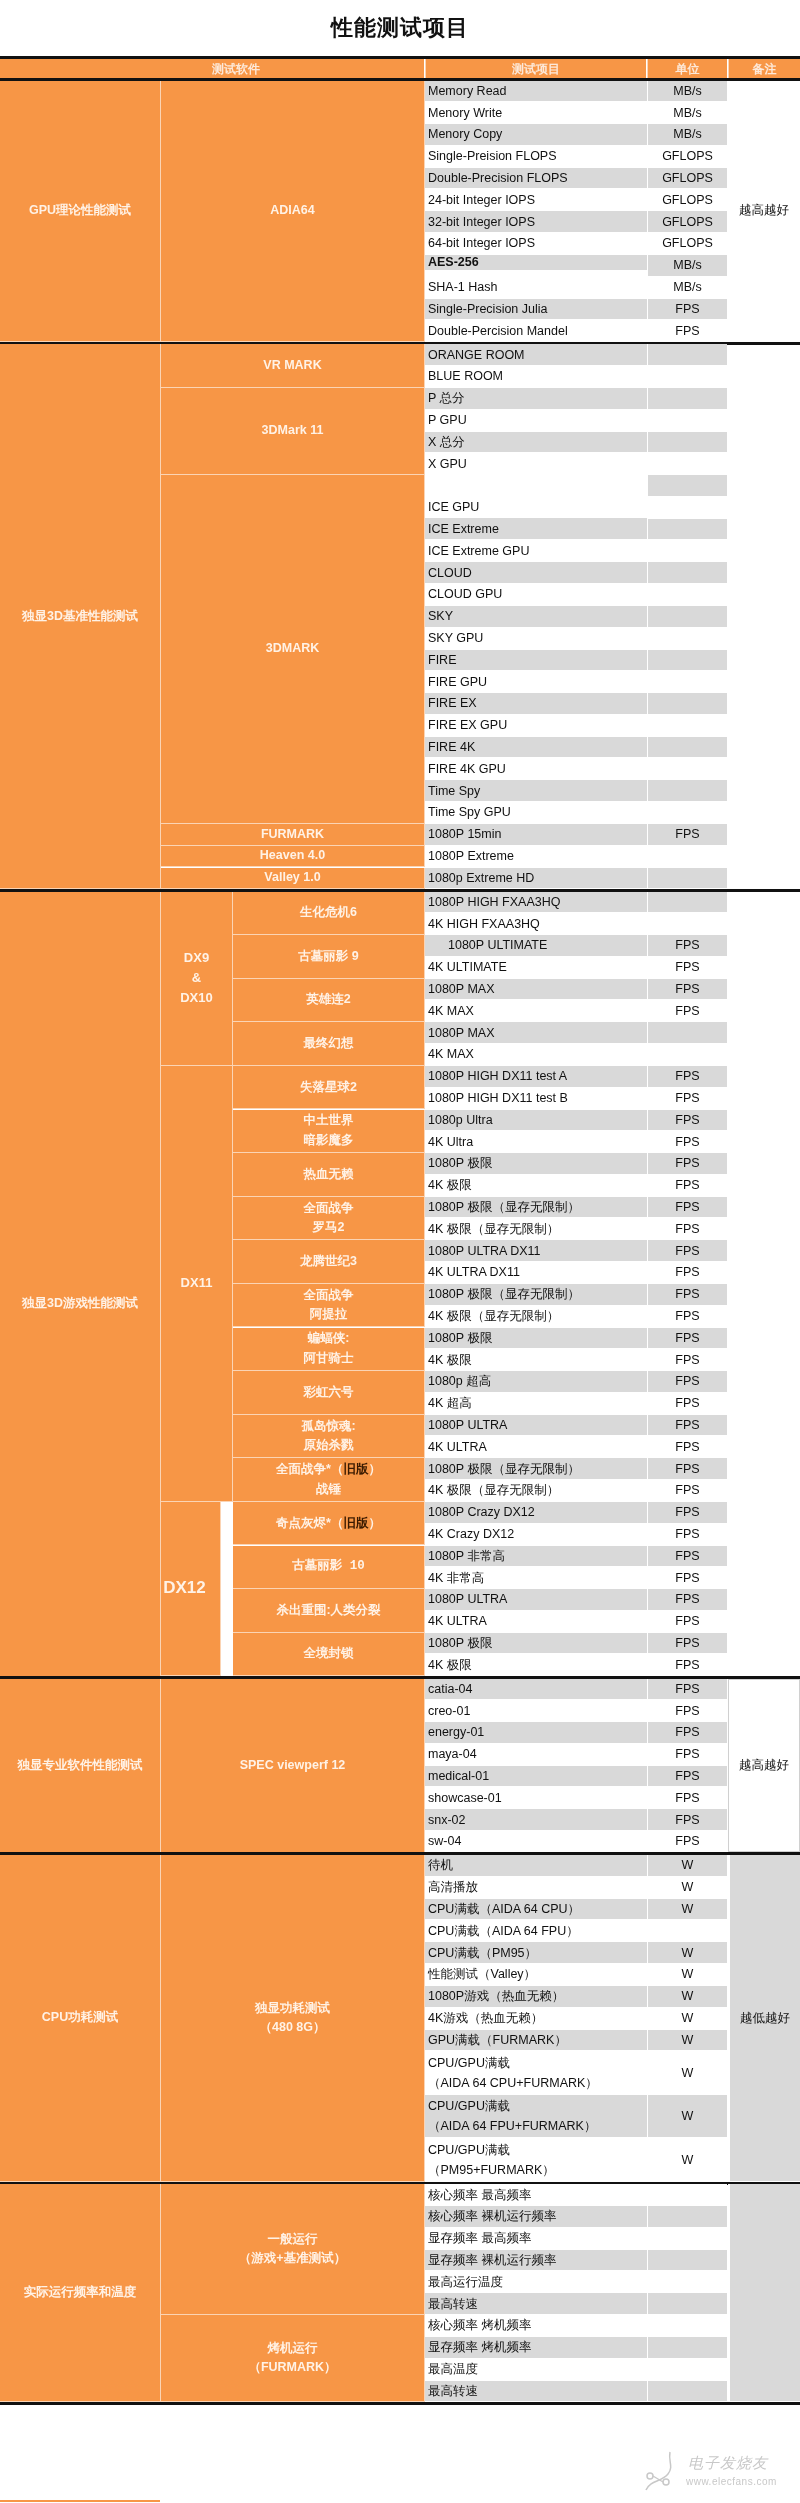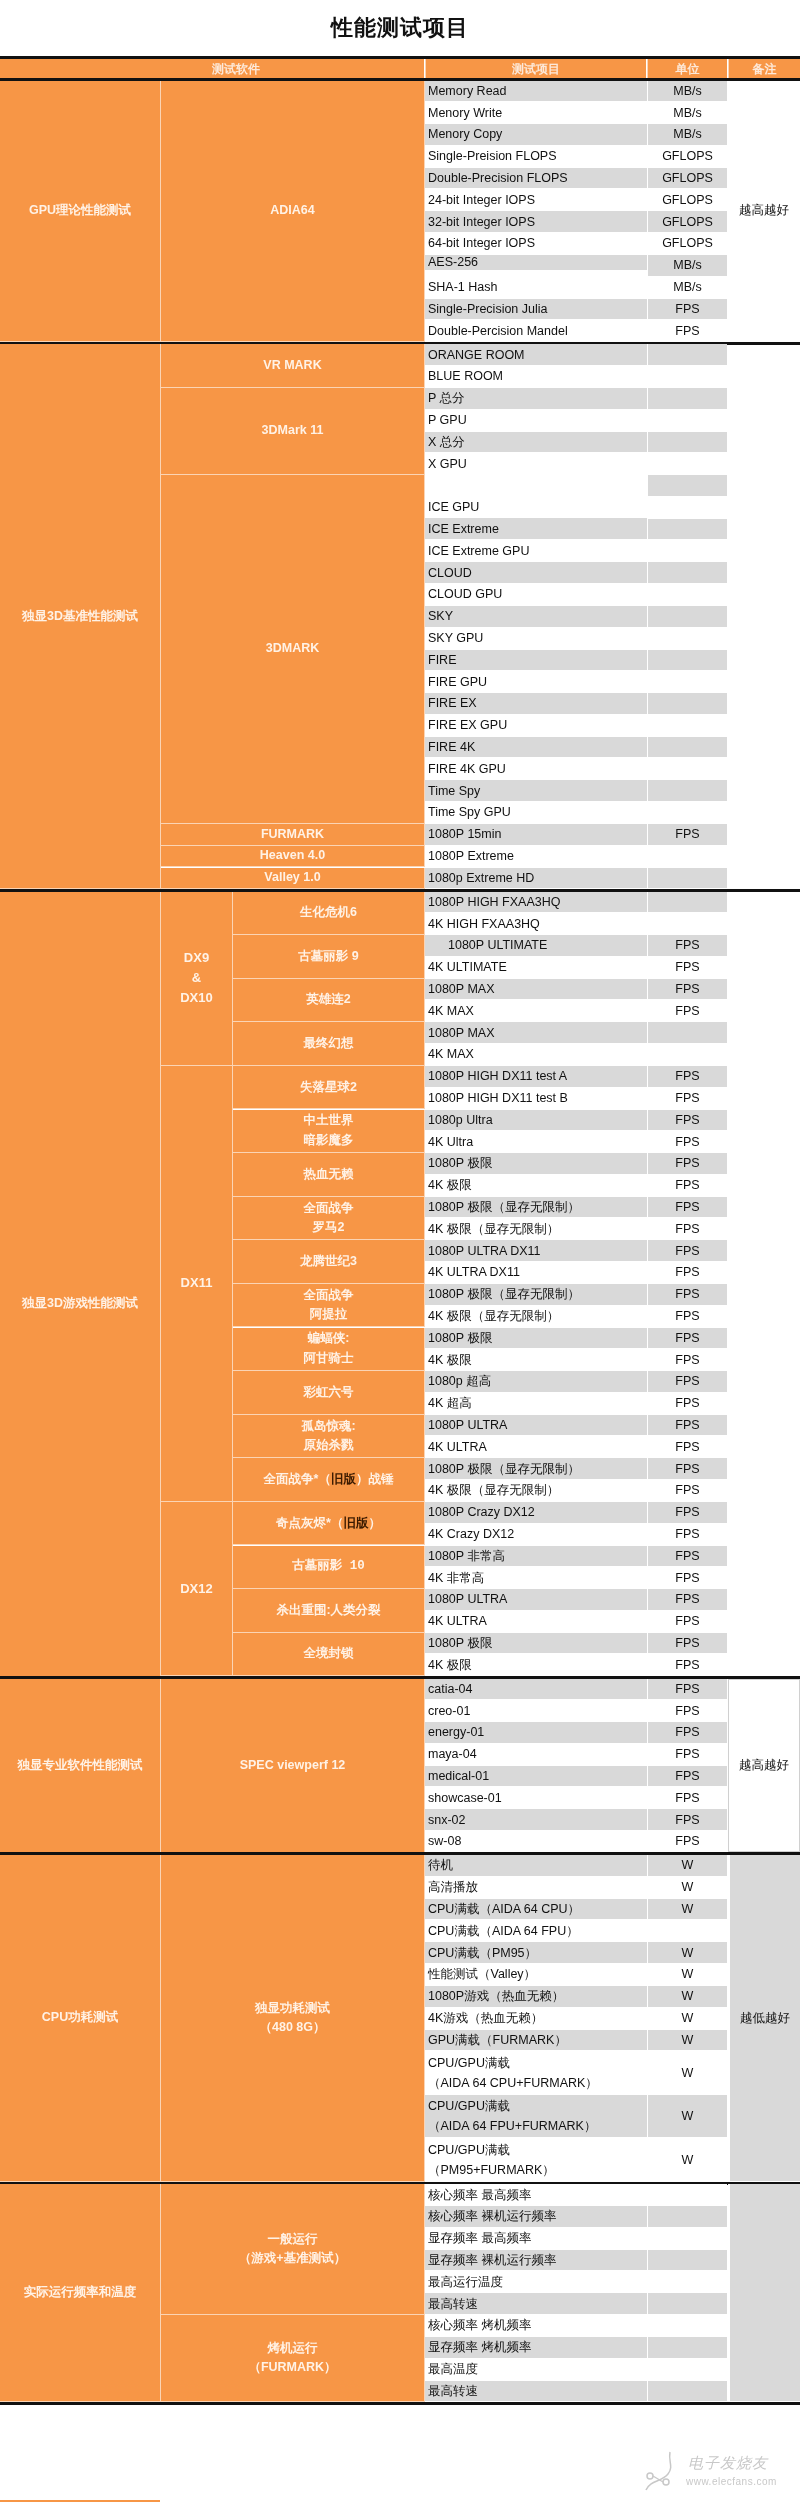--- a/index.html
+++ b/index.html
@@ -43,21 +43,21 @@
     <div class="cell item w" style="left: 425px; top: 145.9px; width: 222px; height: 20.8px; white-space: pre-line;">Single-Preision FLOPS</div>
     <div class="cell unit w" style="left: 647px; top: 145.9px; width: 80px; height: 20.8px; white-space: pre-line;">GFLOPS</div>
     <div class="cell item g" style="left: 425px; top: 167.7px; width: 222px; height: 20.8px; white-space: pre-line;">Double-Precision FLOPS</div>
     <div class="cell unit g" style="left: 647px; top: 167.7px; width: 80px; height: 20.8px; white-space: pre-line;">GFLOPS</div>
     <div class="cell item w" style="left: 425px; top: 189.5px; width: 222px; height: 20.8px; white-space: pre-line;">24-bit Integer IOPS</div>
     <div class="cell unit w" style="left: 647px; top: 189.5px; width: 80px; height: 20.8px; white-space: pre-line;">GFLOPS</div>
     <div class="cell item g" style="left: 425px; top: 211.3px; width: 222px; height: 20.8px; white-space: pre-line;">32-bit Integer IOPS</div>
     <div class="cell unit g" style="left: 647px; top: 211.3px; width: 80px; height: 20.8px; white-space: pre-line;">GFLOPS</div>
     <div class="cell item w" style="left: 425px; top: 233.1px; width: 222px; height: 20.8px; white-space: pre-line;">64-bit Integer IOPS</div>
     <div class="cell unit w" style="left: 647px; top: 233.1px; width: 80px; height: 20.8px; white-space: pre-line;">GFLOPS</div>
-    <div class="cell item g" style="left: 425px; top: 254.9px; width: 222px; height: 15px; white-space: pre-line;">AES-256</div>
+    <div class="cell item g" style="left: 425px; top: 254.9px; width: 222px; height: 15px; white-space: pre-line; font-weight: bold;">AES-256</div>
     <div class="cell unit g" style="left: 647px; top: 254.9px; width: 80px; height: 20.8px; white-space: pre-line;">MB/s</div>
     <div class="cell item w" style="left: 425px; top: 276.7px; width: 222px; height: 20.8px; white-space: pre-line;">SHA-1 Hash</div>
     <div class="cell unit w" style="left: 647px; top: 276.7px; width: 80px; height: 20.8px; white-space: pre-line;">MB/s</div>
     <div class="cell item g" style="left: 425px; top: 298.5px; width: 222px; height: 20.8px; white-space: pre-line;">Single-Precision Julia</div>
     <div class="cell unit g" style="left: 647px; top: 298.5px; width: 80px; height: 20.8px; white-space: pre-line;">FPS</div>
     <div class="cell item w" style="left: 425px; top: 320.3px; width: 222px; height: 20.8px; white-space: pre-line;">Double-Percision Mandel</div>
     <div class="cell unit w" style="left: 647px; top: 320.3px; width: 80px; height: 20.8px; white-space: pre-line;">FPS</div>
     <div class="cell org" style="left: 161px; top: 80.5px; width: 264px; height: 261.6px; white-space: pre-line;">ADIA64</div>
     <div class="cell org" style="left: 0px; top: 80.5px; width: 161px; height: 261.6px; white-space: pre-line;">GPU理论性能测试</div>
     <div class="cell note" style="left: 728px; top: 80.5px; width: 72px; height: 260.6px; white-space: pre-line;">越高越好</div>
@@ -191,21 +191,21 @@
     <div class="cell item g" style="left: 425px; top: 1414.7px; width: 222px; height: 20.8px; white-space: pre-line;">1080P ULTRA</div>
     <div class="cell unit g" style="left: 647px; top: 1414.7px; width: 80px; height: 20.8px; white-space: pre-line;">FPS</div>
     <div class="cell item w" style="left: 425px; top: 1436.5px; width: 222px; height: 20.8px; white-space: pre-line;">4K ULTRA</div>
     <div class="cell unit w" style="left: 647px; top: 1436.5px; width: 80px; height: 20.8px; white-space: pre-line;">FPS</div>
     <div class="cell org" style="left: 233px; top: 1414.7px; width: 192px; height: 43.6px; flex-direction: column; white-space: pre-line;">孤岛惊魂:
 原始杀戮</div>
     <div class="cell item g" style="left: 425px; top: 1458.3px; width: 222px; height: 20.8px; white-space: pre-line;">1080P 极限（显存无限制）</div>
     <div class="cell unit g" style="left: 647px; top: 1458.3px; width: 80px; height: 20.8px; white-space: pre-line;">FPS</div>
     <div class="cell item w" style="left: 425px; top: 1480.1px; width: 222px; height: 20.8px; white-space: pre-line;">4K 极限（显存无限制）</div>
     <div class="cell unit w" style="left: 647px; top: 1480.1px; width: 80px; height: 20.8px; white-space: pre-line;">FPS</div>
-    <div class="cell org" style="left: 233px; top: 1458.3px; width: 192px; height: 43.6px; ">
+    <div class="cell org" style="left: 233px; top: 1458.3px; width: 192px; height: 43.6px; flex-direction: column;">
       <div><span>全面战争*（</span><span class="old">旧版</span><span>）</span></div>
       <div>战锤</div>
     </div>
     <div class="cell org" style="left: 161px; top: 1065.9px; width: 72px; height: 436px; font-size: 13px; white-space: pre-line;">DX11</div>
     <div class="cell item g" style="left: 425px; top: 1501.9px; width: 222px; height: 20.8px; white-space: pre-line;">1080P Crazy DX12</div>
     <div class="cell unit g" style="left: 647px; top: 1501.9px; width: 80px; height: 20.8px; white-space: pre-line;">FPS</div>
     <div class="cell item w" style="left: 425px; top: 1523.7px; width: 222px; height: 20.8px; white-space: pre-line;">4K Crazy DX12</div>
     <div class="cell unit w" style="left: 647px; top: 1523.7px; width: 80px; height: 20.8px; white-space: pre-line;">FPS</div>
     <div class="cell org" style="left: 233px; top: 1501.9px; width: 192px; height: 43.6px; flex-direction: column;">
       <div><span>奇点灰烬*（</span><span class="old">旧版</span><span>）</span></div>
@@ -218,39 +218,39 @@
     <div class="cell item g" style="left: 425px; top: 1589.1px; width: 222px; height: 20.8px; white-space: pre-line;">1080P ULTRA</div>
     <div class="cell unit g" style="left: 647px; top: 1589.1px; width: 80px; height: 20.8px; white-space: pre-line;">FPS</div>
     <div class="cell item w" style="left: 425px; top: 1610.9px; width: 222px; height: 20.8px; white-space: pre-line;">4K ULTRA</div>
     <div class="cell unit w" style="left: 647px; top: 1610.9px; width: 80px; height: 20.8px; white-space: pre-line;">FPS</div>
     <div class="cell org" style="left: 233px; top: 1589.1px; width: 192px; height: 43.6px; flex-direction: column; white-space: pre-line;">杀出重围:人类分裂</div>
     <div class="cell item g" style="left: 425px; top: 1632.7px; width: 222px; height: 20.8px; white-space: pre-line;">1080P 极限</div>
     <div class="cell unit g" style="left: 647px; top: 1632.7px; width: 80px; height: 20.8px; white-space: pre-line;">FPS</div>
     <div class="cell item w" style="left: 425px; top: 1654.5px; width: 222px; height: 20.8px; white-space: pre-line;">4K 极限</div>
     <div class="cell unit w" style="left: 647px; top: 1654.5px; width: 80px; height: 20.8px; white-space: pre-line;">FPS</div>
     <div class="cell org" style="left: 233px; top: 1632.7px; width: 192px; height: 43.6px; flex-direction: column; white-space: pre-line;">全境封锁</div>
-    <div class="cell org" style="left: 161px; top: 1501.9px; width: 72px; height: 174.4px; font-size: 13px; white-space: pre-line;">DX12</div>
+    <div class="cell org" style="left: 149px; top: 1501.9px; width: 72px; height: 174.4px; font-size: 17px; white-space: pre-line;">DX12</div>
     <div class="cell org" style="left: 0px; top: 891.5px; width: 161px; height: 826px; white-space: pre-line;">独显3D游戏性能测试</div>
     <div class="cell note" style="left: 728px; top: 891.5px; width: 72px; height: 783.8px; white-space: pre-line;"></div>
     <div class="rule" style="top: 1675.8px;"></div>
     <div class="cell item g" style="left: 425px; top: 1678.5px; width: 222px; height: 20.8px; white-space: pre-line;">catia-04</div>
     <div class="cell unit g" style="left: 647px; top: 1678.5px; width: 80px; height: 20.8px; white-space: pre-line;">FPS</div>
     <div class="cell item w" style="left: 425px; top: 1700.3px; width: 222px; height: 20.8px; white-space: pre-line;">creo-01</div>
     <div class="cell unit w" style="left: 647px; top: 1700.3px; width: 80px; height: 20.8px; white-space: pre-line;">FPS</div>
     <div class="cell item g" style="left: 425px; top: 1722.1px; width: 222px; height: 20.8px; white-space: pre-line;">energy-01</div>
     <div class="cell unit g" style="left: 647px; top: 1722.1px; width: 80px; height: 20.8px; white-space: pre-line;">FPS</div>
     <div class="cell item w" style="left: 425px; top: 1743.9px; width: 222px; height: 20.8px; white-space: pre-line;">maya-04</div>
     <div class="cell unit w" style="left: 647px; top: 1743.9px; width: 80px; height: 20.8px; white-space: pre-line;">FPS</div>
     <div class="cell item g" style="left: 425px; top: 1765.7px; width: 222px; height: 20.8px; white-space: pre-line;">medical-01</div>
     <div class="cell unit g" style="left: 647px; top: 1765.7px; width: 80px; height: 20.8px; white-space: pre-line;">FPS</div>
     <div class="cell item w" style="left: 425px; top: 1787.5px; width: 222px; height: 20.8px; white-space: pre-line;">showcase-01</div>
     <div class="cell unit w" style="left: 647px; top: 1787.5px; width: 80px; height: 20.8px; white-space: pre-line;">FPS</div>
     <div class="cell item g" style="left: 425px; top: 1809.3px; width: 222px; height: 20.8px; white-space: pre-line;">snx-02</div>
     <div class="cell unit g" style="left: 647px; top: 1809.3px; width: 80px; height: 20.8px; white-space: pre-line;">FPS</div>
-    <div class="cell item w" style="left: 425px; top: 1831.1px; width: 222px; height: 20.8px; white-space: pre-line;">sw-08</div>
+    <div class="cell item w" style="left: 425px; top: 1831.1px; width: 222px; height: 20.8px; white-space: pre-line;">sw-04</div>
     <div class="cell unit w" style="left: 647px; top: 1831.1px; width: 80px; height: 20.8px; white-space: pre-line;">FPS</div>
     <div class="cell org" style="left: 161px; top: 1678.5px; width: 264px; height: 174.4px; white-space: pre-line;">SPEC viewperf 12</div>
     <div class="cell org" style="left: 0px; top: 1678.5px; width: 161px; height: 174.4px; white-space: pre-line;">独显专业软件性能测试</div>
     <div class="cell note framed" style="left: 728px; top: 1678.5px; width: 72px; height: 173.4px; white-space: pre-line;">越高越好</div>
     <div class="rule" style="top: 1852.4px;"></div>
     <div class="cell item g" style="left: 425px; top: 1855.1px; width: 222px; height: 20.8px; white-space: pre-line;">待机</div>
     <div class="cell unit g" style="left: 647px; top: 1855.1px; width: 80px; height: 20.8px; white-space: pre-line;">W</div>
     <div class="cell item w" style="left: 425px; top: 1876.9px; width: 222px; height: 20.8px; white-space: pre-line;">高清播放</div>
     <div class="cell unit w" style="left: 647px; top: 1876.9px; width: 80px; height: 20.8px; white-space: pre-line;">W</div>
     <div class="cell item g" style="left: 425px; top: 1898.7px; width: 222px; height: 20.8px; white-space: pre-line;">CPU满载（AIDA 64 CPU）</div>

